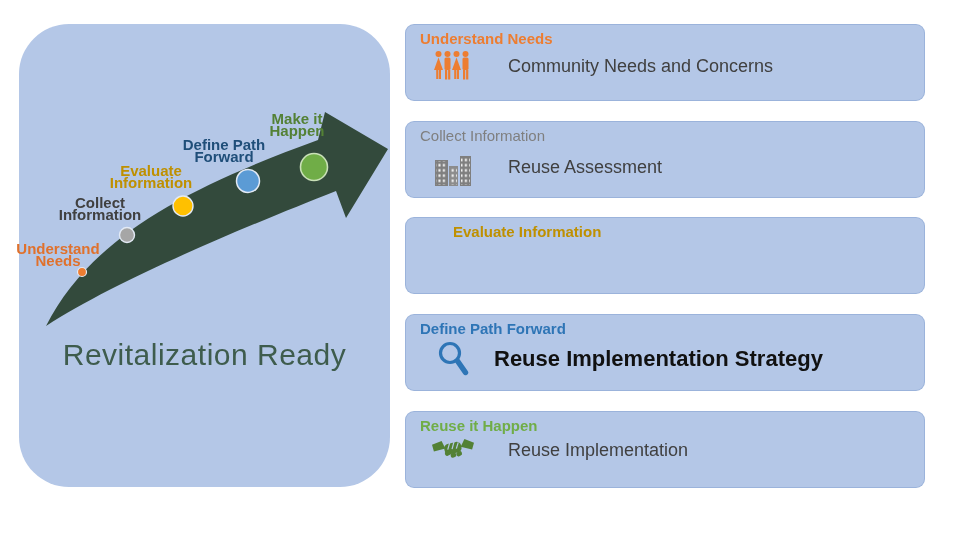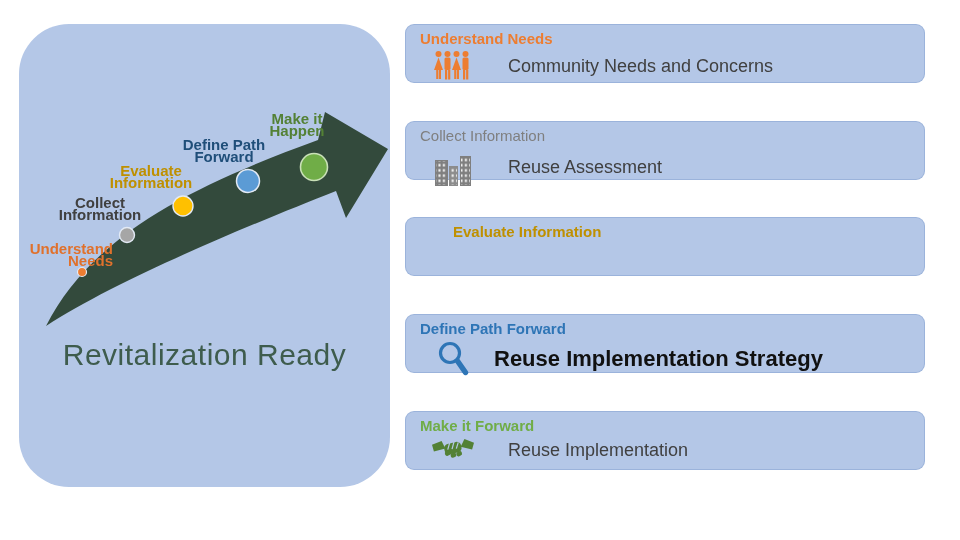--- a/index.html
+++ b/index.html
@@ -9,33 +9,33 @@
   
   .left-panel{
     position:absolute;left:19px;top:24px;width:371px;height:463px;
     background:#B4C7E7;border-radius:50px;
   }
   .arrow-svg{position:absolute;left:0;top:0;}
   .stage-label{
     position:absolute;width:110px;margin-left:-55px;text-align:center;
     font-size:15px;font-weight:bold;line-height:11.5px;
   }
-  .sl-understand{color:#E0712C;text-align:right;}
+  .sl-understand{color:#E0712C;}
   .sl-collect{color:#404040;}
   .sl-evaluate{color:#BF9000;}
   .sl-define{color:#1F4E79;}
   .sl-make{color:#538135;}
   .panel-title{
     position:absolute;left:0;right:0;top:314px;text-align:center;
     font-size:30px;color:#3E5C4D;letter-spacing:0.5px;
   }
 
   
   .card{
-    position:absolute;left:405px;width:520px;height:59px;
+    position:absolute;left:405px;width:520px;height:77px;
     background:#B4C7E7;border:1px solid rgba(125,155,205,0.45);
     border-radius:9px;box-sizing:border-box;padding:5px 12px 0 12px;
   }
   .card-1{top:24px;} .card-2{top:121px;} .card-3{top:217px;padding-left:45px;}
   .card-4{top:314px;} .card-5{top:411px;}
   .card-title{font-size:15px;font-weight:bold;line-height:17px;margin-left:2px;}
   .card-2 .card-title{font-weight:normal;}
   .t-orange{color:#ED7D31;} .t-gray{color:#7F7F7F;} .t-gold{color:#BF9000;}
   .t-blue{color:#2E75B6;} .t-green{color:#70AD47;}
   .card-row{display:flex;align-items:center;margin-top:3px;}
@@ -145,21 +145,21 @@
         <svg width="33" height="37" viewBox="0 0 33 37">
           <circle cx="13" cy="13" r="9.5" fill="none" stroke="#2E75B6" stroke-width="3.2"></circle>
           <line x1="20.5" y1="21" x2="28.5" y2="32.5" stroke="#2E75B6" stroke-width="5.4" stroke-linecap="round"></line>
         </svg>
       </span>
       <span class="card-body emph">Reuse Implementation Strategy</span>
     </div>
   </div>
 
   <div class="card card-5">
-    <div class="card-title t-green">Make it Forward</div>
+    <div class="card-title t-green">Reuse it Happen</div>
     <div class="card-row">
       <span class="icon-box">
         <svg width="42" height="27" viewBox="0 0 44 28">
           <g fill="#538135">
             <polygon points="0,8 10,4 14,12 2,15"></polygon>
             <polygon points="44,6 34,2 30,10 42,13"></polygon>
             <rect x="13" y="6" width="18" height="11" rx="4.5" transform="rotate(-14 22 12)"></rect>
             <rect x="13.5" y="14.5" width="6" height="4.8" rx="2.2" transform="rotate(-22 16.5 17)"></rect>
             <rect x="19.5" y="16.5" width="6" height="4.8" rx="2.2" transform="rotate(-22 22.5 19)"></rect>
             <rect x="25.5" y="15" width="6" height="4.8" rx="2.2" transform="rotate(-22 28.5 17.5)"></rect>

